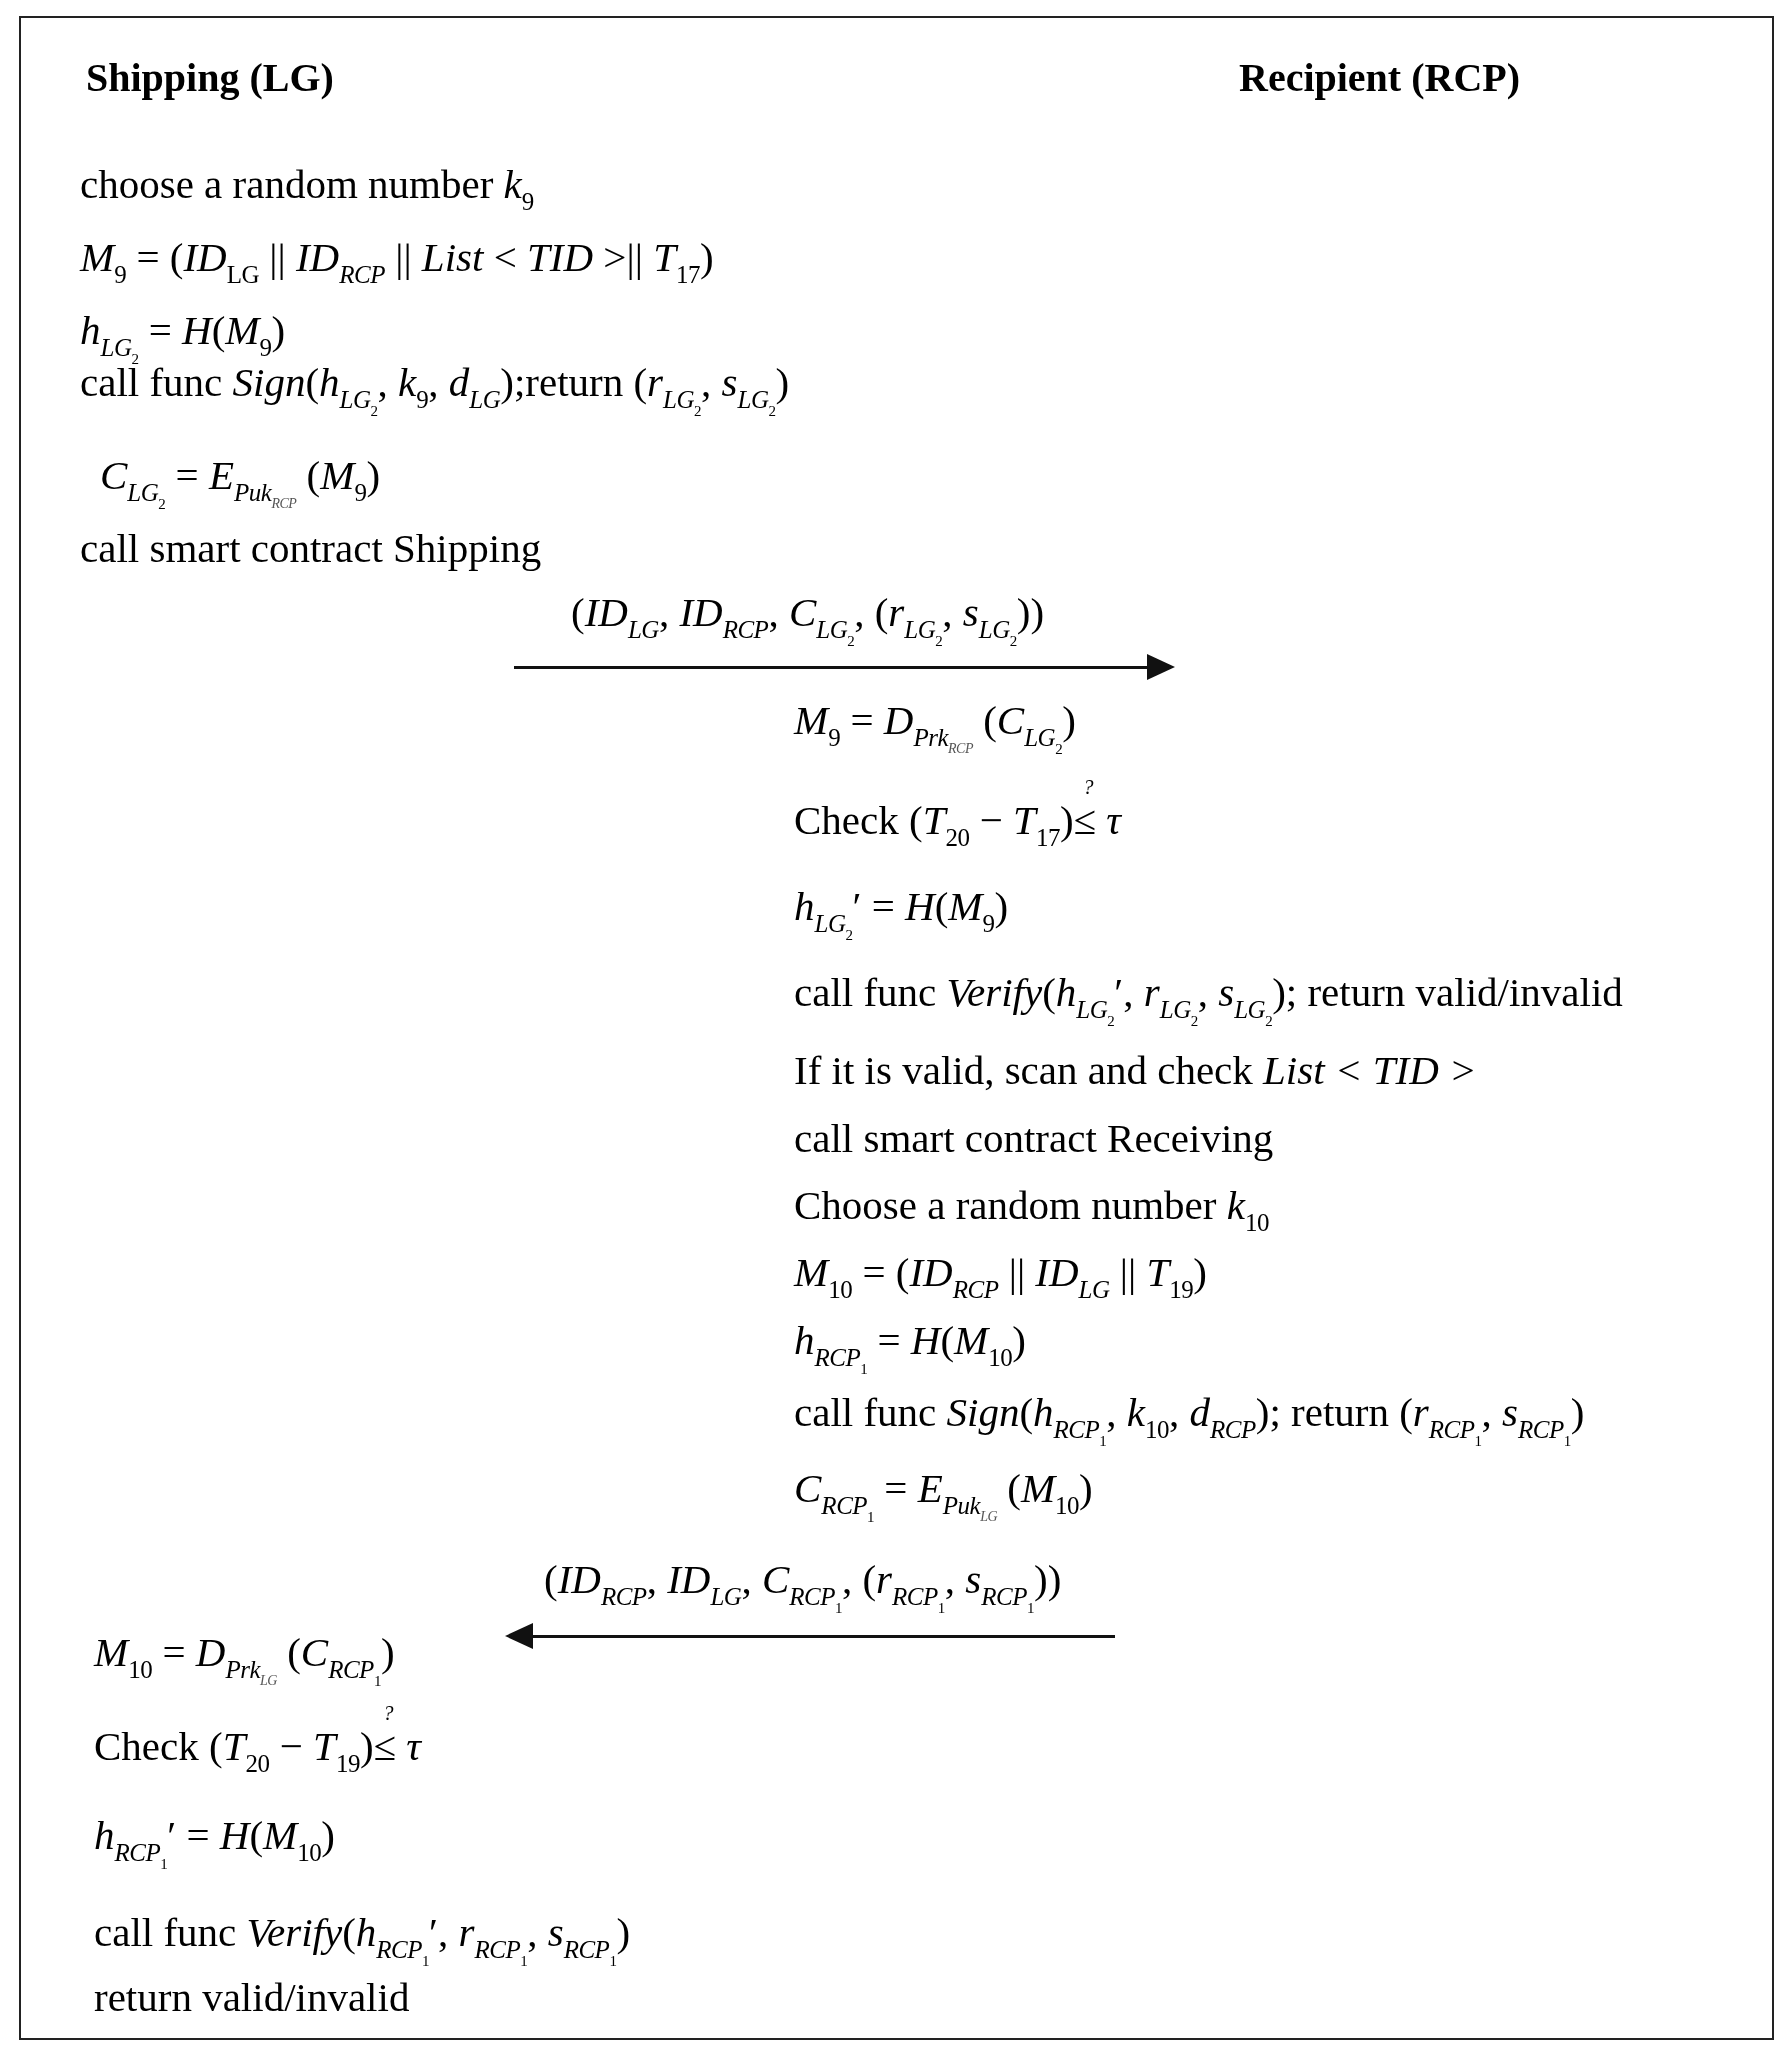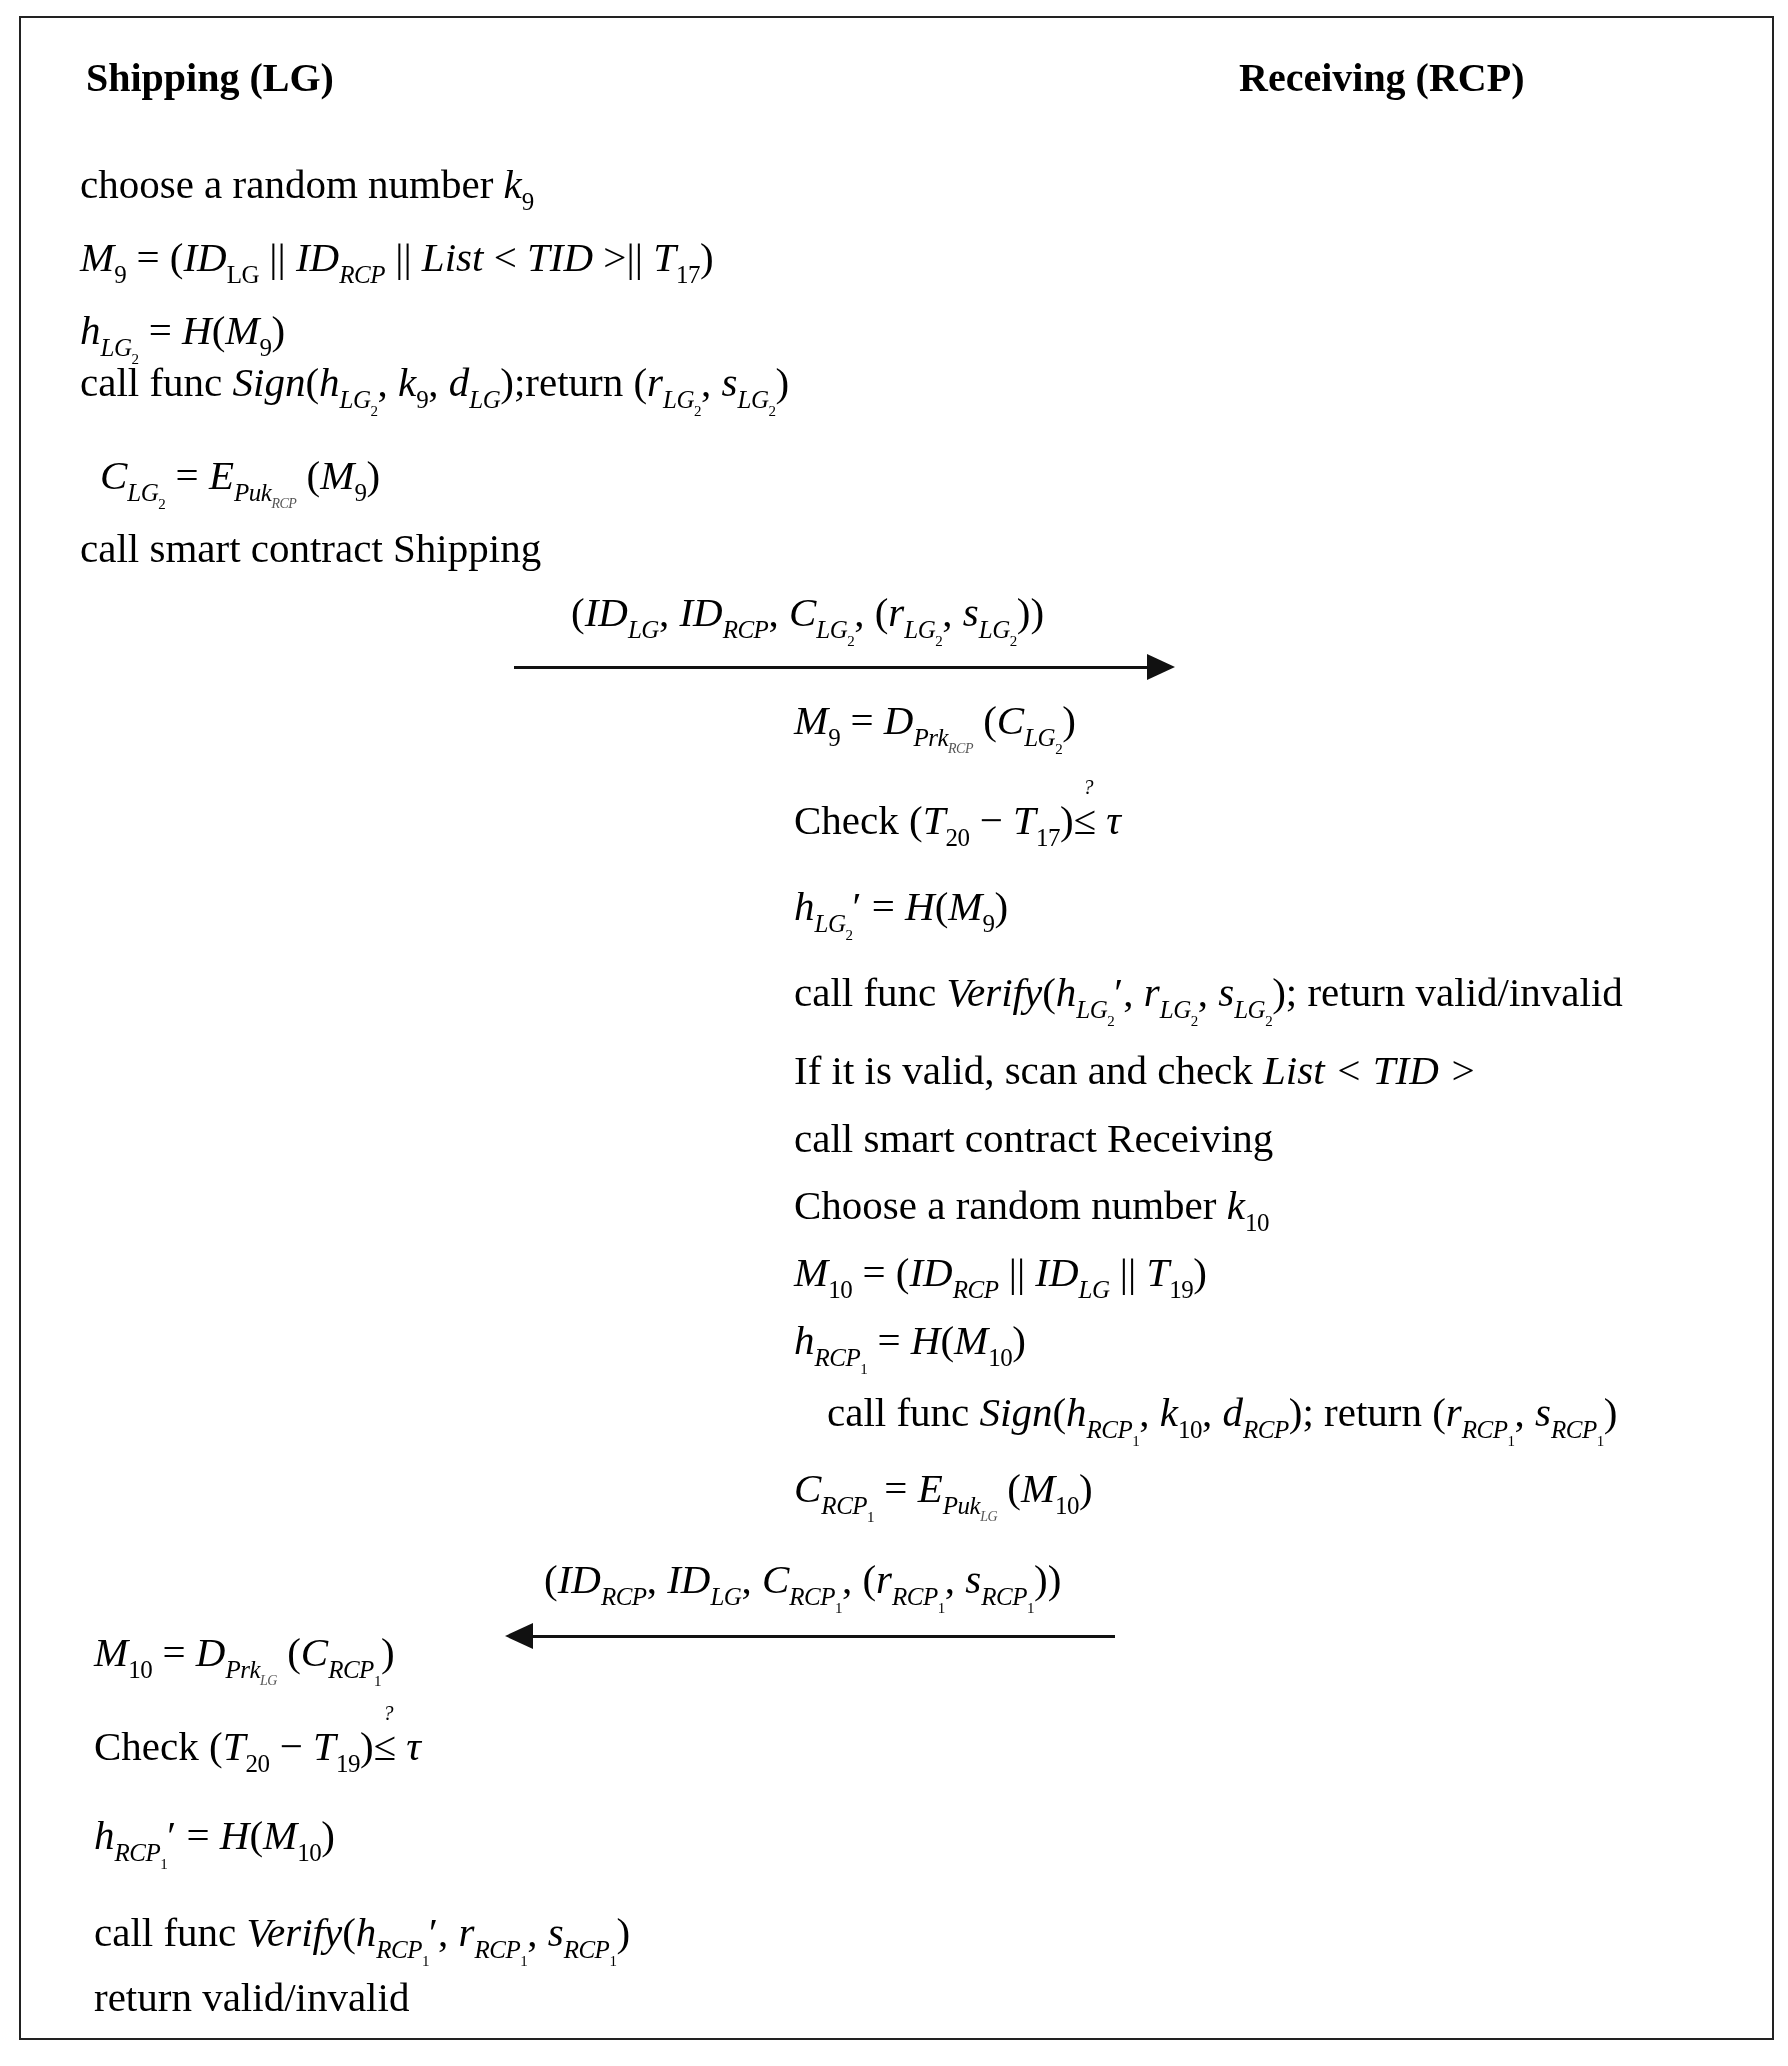--- a/index.html
+++ b/index.html
@@ -21,21 +21,21 @@
       border-left: 28px solid #111; border-top: 13.5px solid transparent; border-bottom: 13.5px solid transparent; }
   .arrow.left::before { content: ""; position: absolute; left: -4.3px; top: -12px;
       border-right: 28px solid #111; border-top: 13.5px solid transparent; border-bottom: 13.5px solid transparent; }
 </style>
 </head>
 <body>
 
 <div class="frame"></div>
 
 <div class="actor" style="left:86px;">Shipping (LG)</div>
-<div class="actor" style="left:1239px;">Receiving (RCP)</div>
+<div class="actor" style="left:1239px;">Recipient (RCP)</div>
 
 <div class="line" style="left:80px; top:164px;">
   <span>choose a random number </span><span class="m">k</span><span class="sub up">9</span>
 </div>
 <div class="line" style="left:80px; top:237px;">
   <span class="m">M</span><span class="sub up">9</span> = (<span class="m">ID</span><span class="sub up">LG</span> || <span class="m">ID</span><span class="sub">RCP</span> || <span class="m">List</span> &lt; <span class="m">TID</span> &gt;|| <span class="m">T</span><span class="sub up">17</span>)
 </div>
 <div class="line" style="left:80px; top:310px;">
   <span class="m">h</span><span class="sub">LG<span class="sub2">2</span></span> = <span class="m">H</span>(<span class="m">M</span><span class="sub up">9</span>)
 </div>
@@ -70,21 +70,21 @@
 <div class="line" style="left:794px; top:1118px;">call smart contract Receiving</div>
 <div class="line" style="left:794px; top:1185px;">
   <span>Choose a random number </span><span class="m">k</span><span class="sub up">10</span>
 </div>
 <div class="line" style="left:794px; top:1252px;">
   <span class="m">M</span><span class="sub up">10</span> = (<span class="m">ID</span><span class="sub">RCP</span> || <span class="m">ID</span><span class="sub">LG</span> || <span class="m">T</span><span class="sub up">19</span>)
 </div>
 <div class="line" style="left:794px; top:1320px;">
   <span class="m">h</span><span class="sub">RCP<span class="sub2">1</span></span> = <span class="m">H</span>(<span class="m">M</span><span class="sub up">10</span>)
 </div>
-<div class="line" style="left:827px; top:1392px;">
+<div class="line" style="left:794px; top:1392px;">
   <span>call func </span><span class="m">Sign</span>(<span class="m">h</span><span class="sub">RCP<span class="sub2">1</span></span>, <span class="m">k</span><span class="sub up">10</span>, <span class="m">d</span><span class="sub">RCP</span>); return (<span class="m">r</span><span class="sub">RCP<span class="sub2">1</span></span>, <span class="m">s</span><span class="sub">RCP<span class="sub2">1</span></span>)
 </div>
 <div class="line" style="left:794px; top:1468px;">
   <span class="m">C</span><span class="sub">RCP<span class="sub2">1</span></span> = <span class="m">E</span><span class="sub">Puk<span class="subsub">LG</span></span> (<span class="m">M</span><span class="sub up">10</span>)
 </div>
 
 <div class="line" style="left:544px; top:1559px;">
   (<span class="m">ID</span><span class="sub">RCP</span>, <span class="m">ID</span><span class="sub">LG</span>, <span class="m">C</span><span class="sub">RCP<span class="sub2">1</span></span>, (<span class="m">r</span><span class="sub">RCP<span class="sub2">1</span></span>, <span class="m">s</span><span class="sub">RCP<span class="sub2">1</span></span>))
 </div>
 <div class="arrow left" style="left:509px; top:1635px; width:606px;"></div>

